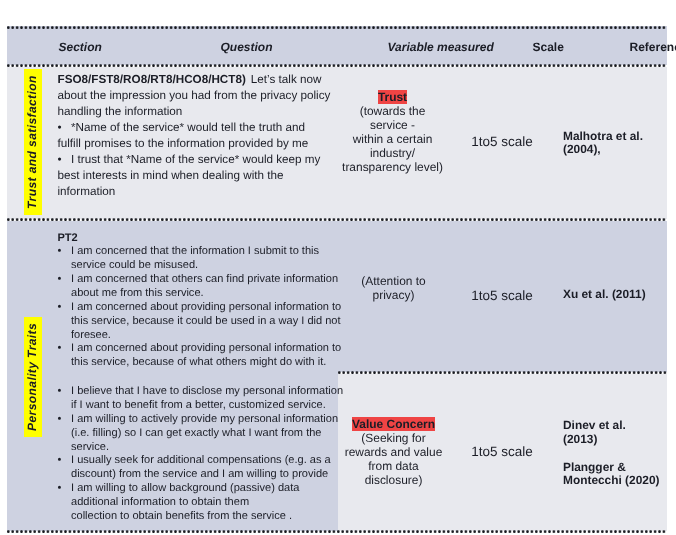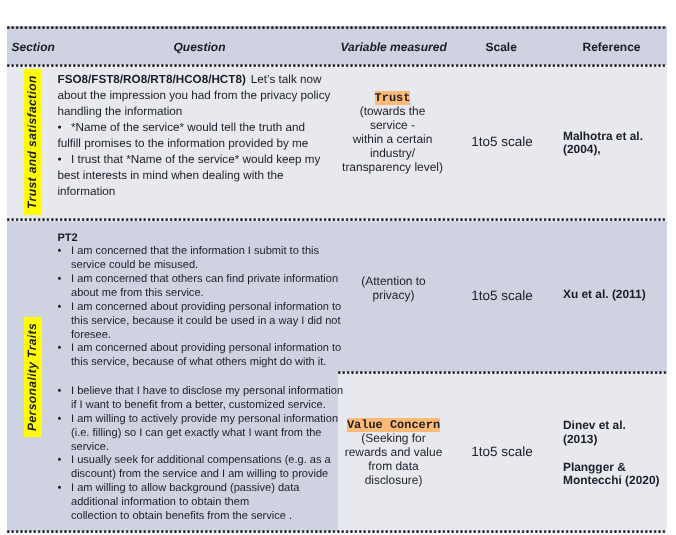--- a/index.html
+++ b/index.html
@@ -13,21 +13,21 @@
   
   .hline{position:absolute;height:3.2px;overflow:hidden;}
   .hline svg{display:block;width:100%;height:3.2px;}
 
   
   .cellbox{position:absolute;box-sizing:border-box;}
   .dark{background:#ced2e1;}
   .light{background:#e8e9ee;}
 
   
-  .hdr-label{position:absolute;font-weight:bold;font-size:12px;white-space:nowrap;}
+  .hdr-label{position:absolute;font-weight:bold;font-size:12px;white-space:nowrap;margin-left:47px;}
   .hdr-italic{font-style:italic;}
 
   
   .qtext{position:absolute;}
   .qtext .ln{white-space:nowrap;}
   .qtext b{font-weight:bold;text-align:right;}
   .q1{font-size:11.7px;}
   .q1 .ln{height:16.05px;}
   .q1 .bdot{display:inline-block;width:13.5px;}
   .gap2{display:inline-block;width:5px;}
@@ -36,21 +36,21 @@
   .q2 .bdot{display:inline-block;width:13.5px;}
   .q2 .ind{padding-left:13.5px;}
 
   
   .rot{position:absolute;font-weight:bold;font-style:italic;font-size:12.1px;line-height:17.9px;
        letter-spacing:0.38px;transform-origin:0 0;white-space:nowrap;background:#ffff00;padding:0 6px;}
 
   
   .varcell{position:absolute;text-align:center;font-size:11.95px;}
   .varcell .ln{height:14.05px;white-space:nowrap;}
-  .hl{background:#fdba74;font-weight:bold;font-family:Liberation Mono, monospace;}
+  .hl{background:#ef4444;font-weight:bold;}
 
   
   .scale{position:absolute;font-size:13.5px;white-space:nowrap;text-align:center;}
   .ref{position:absolute;font-size:11.9px;font-weight:bold;}
   .ref .ln{height:13.85px;white-space:nowrap;}
   .ref .sp{height:13.85px;}
 </style>
 </head>
 <body>
 

